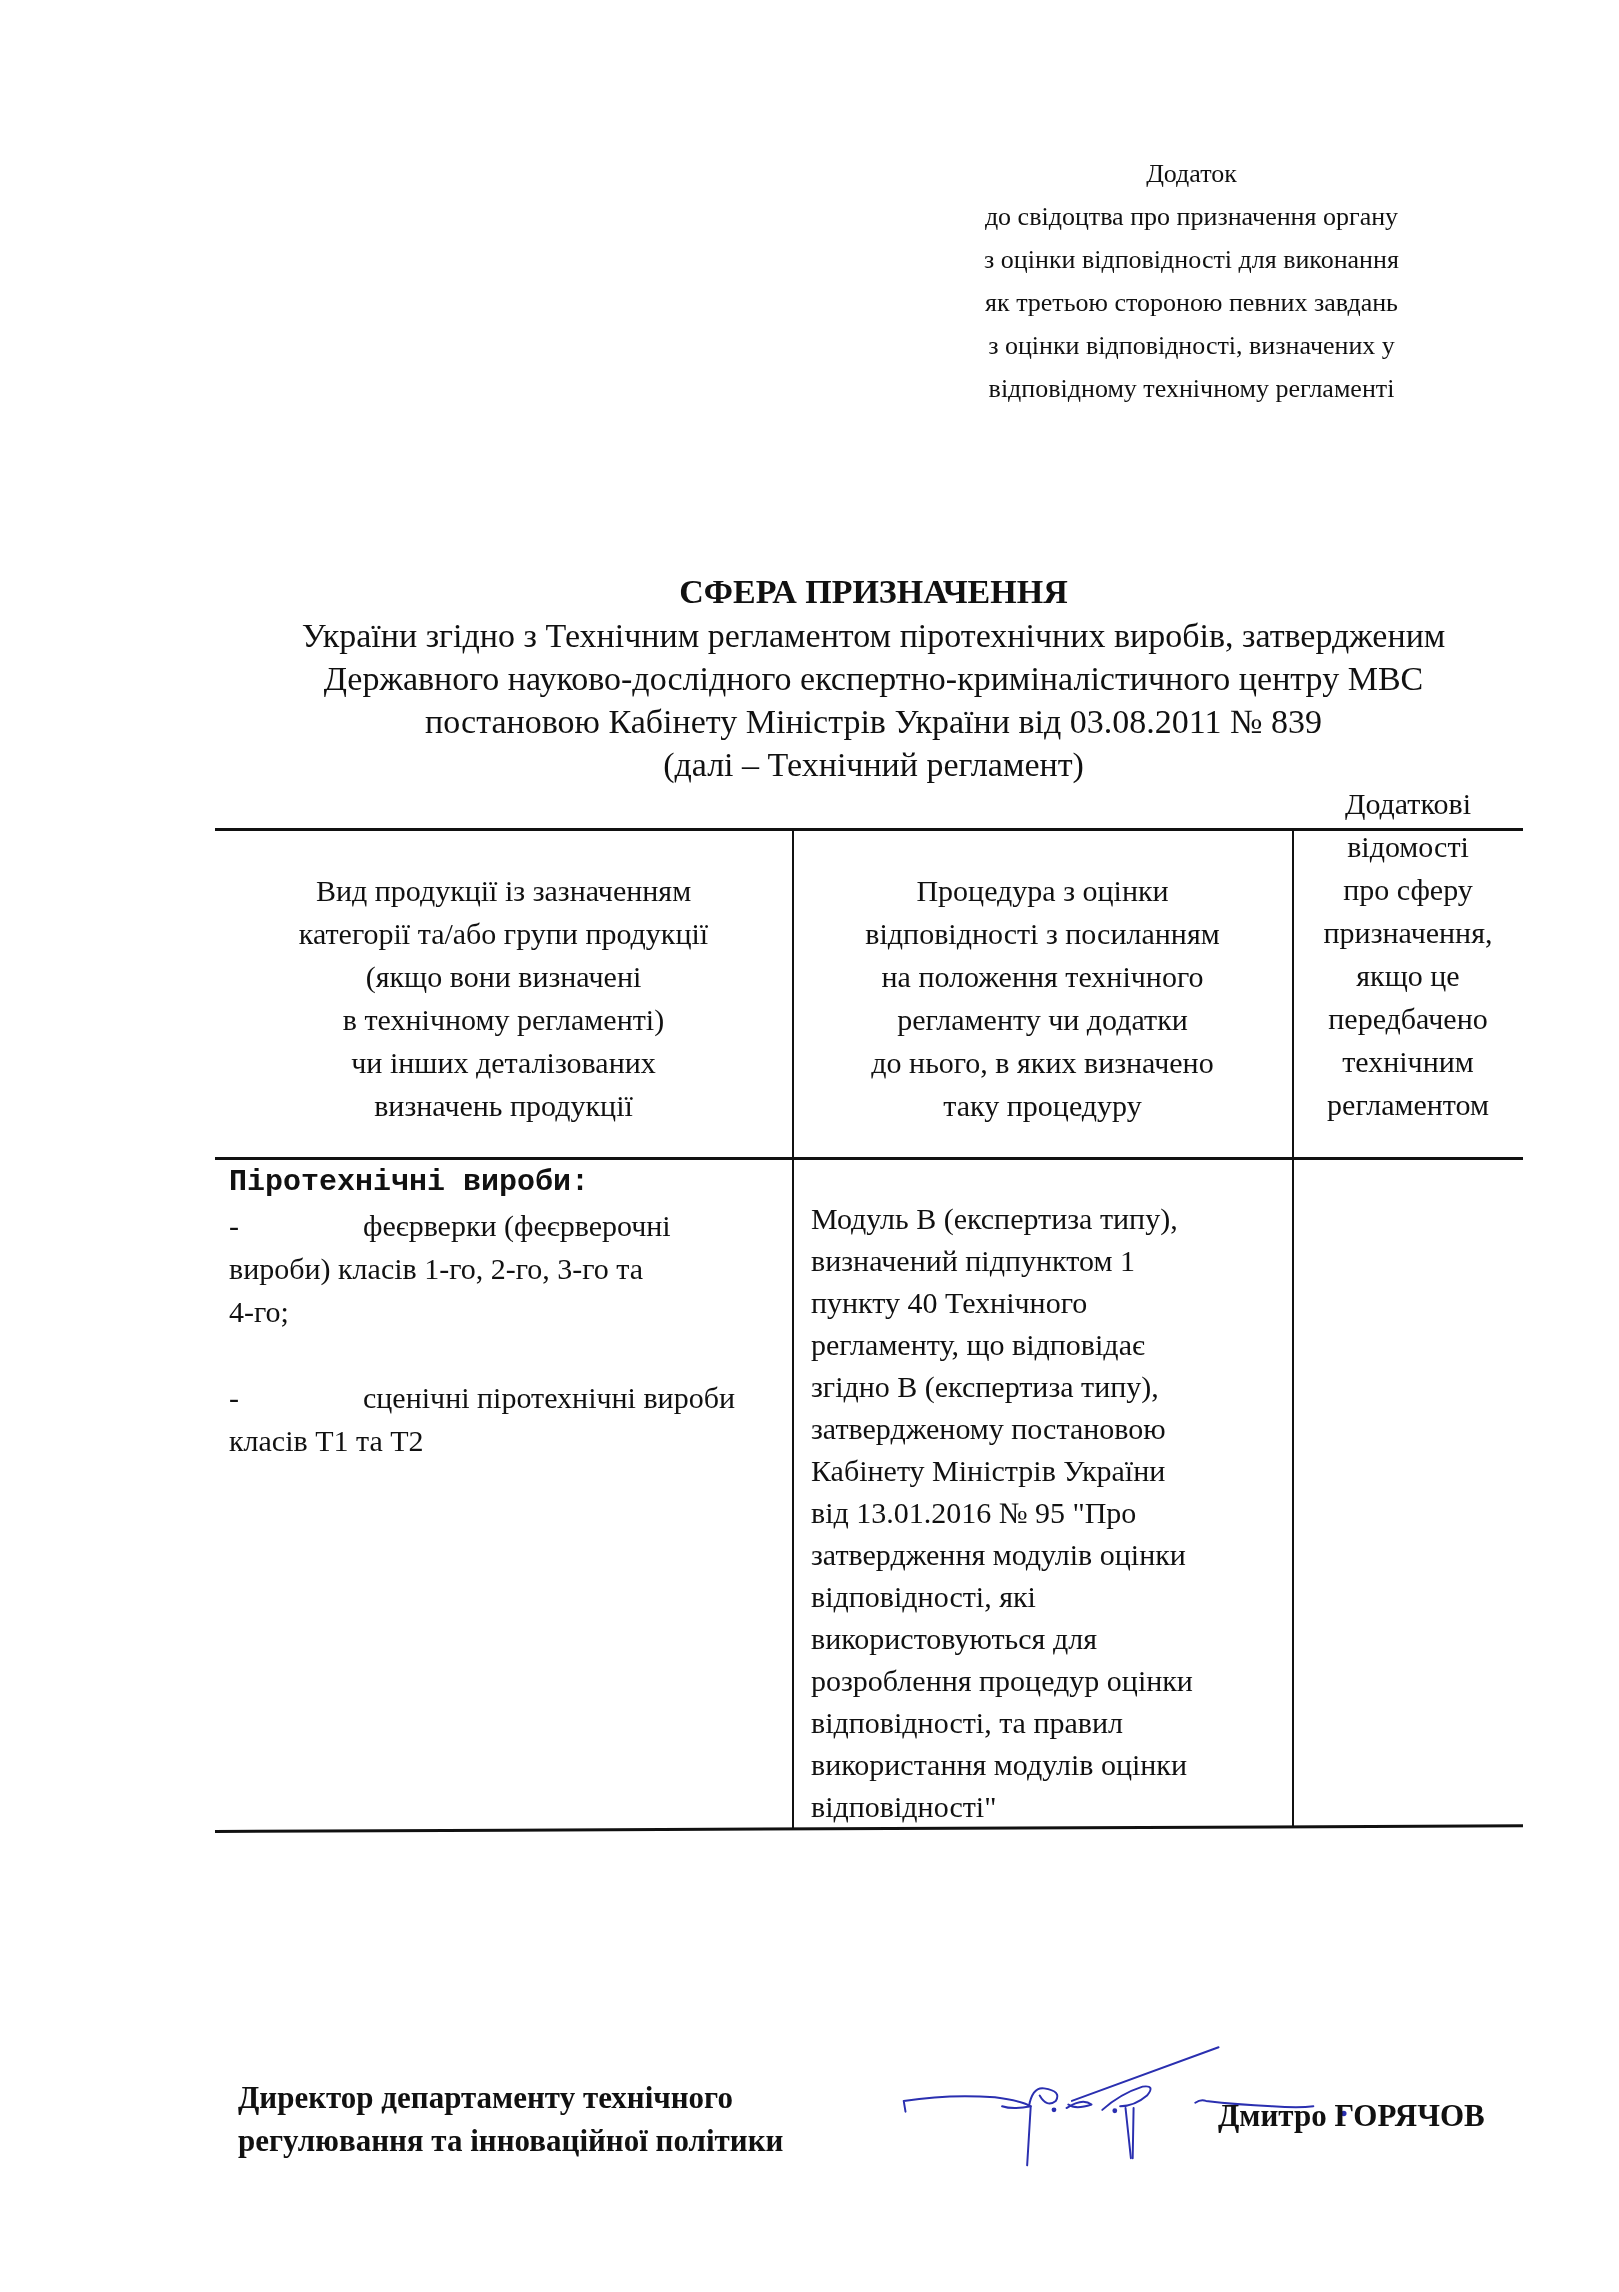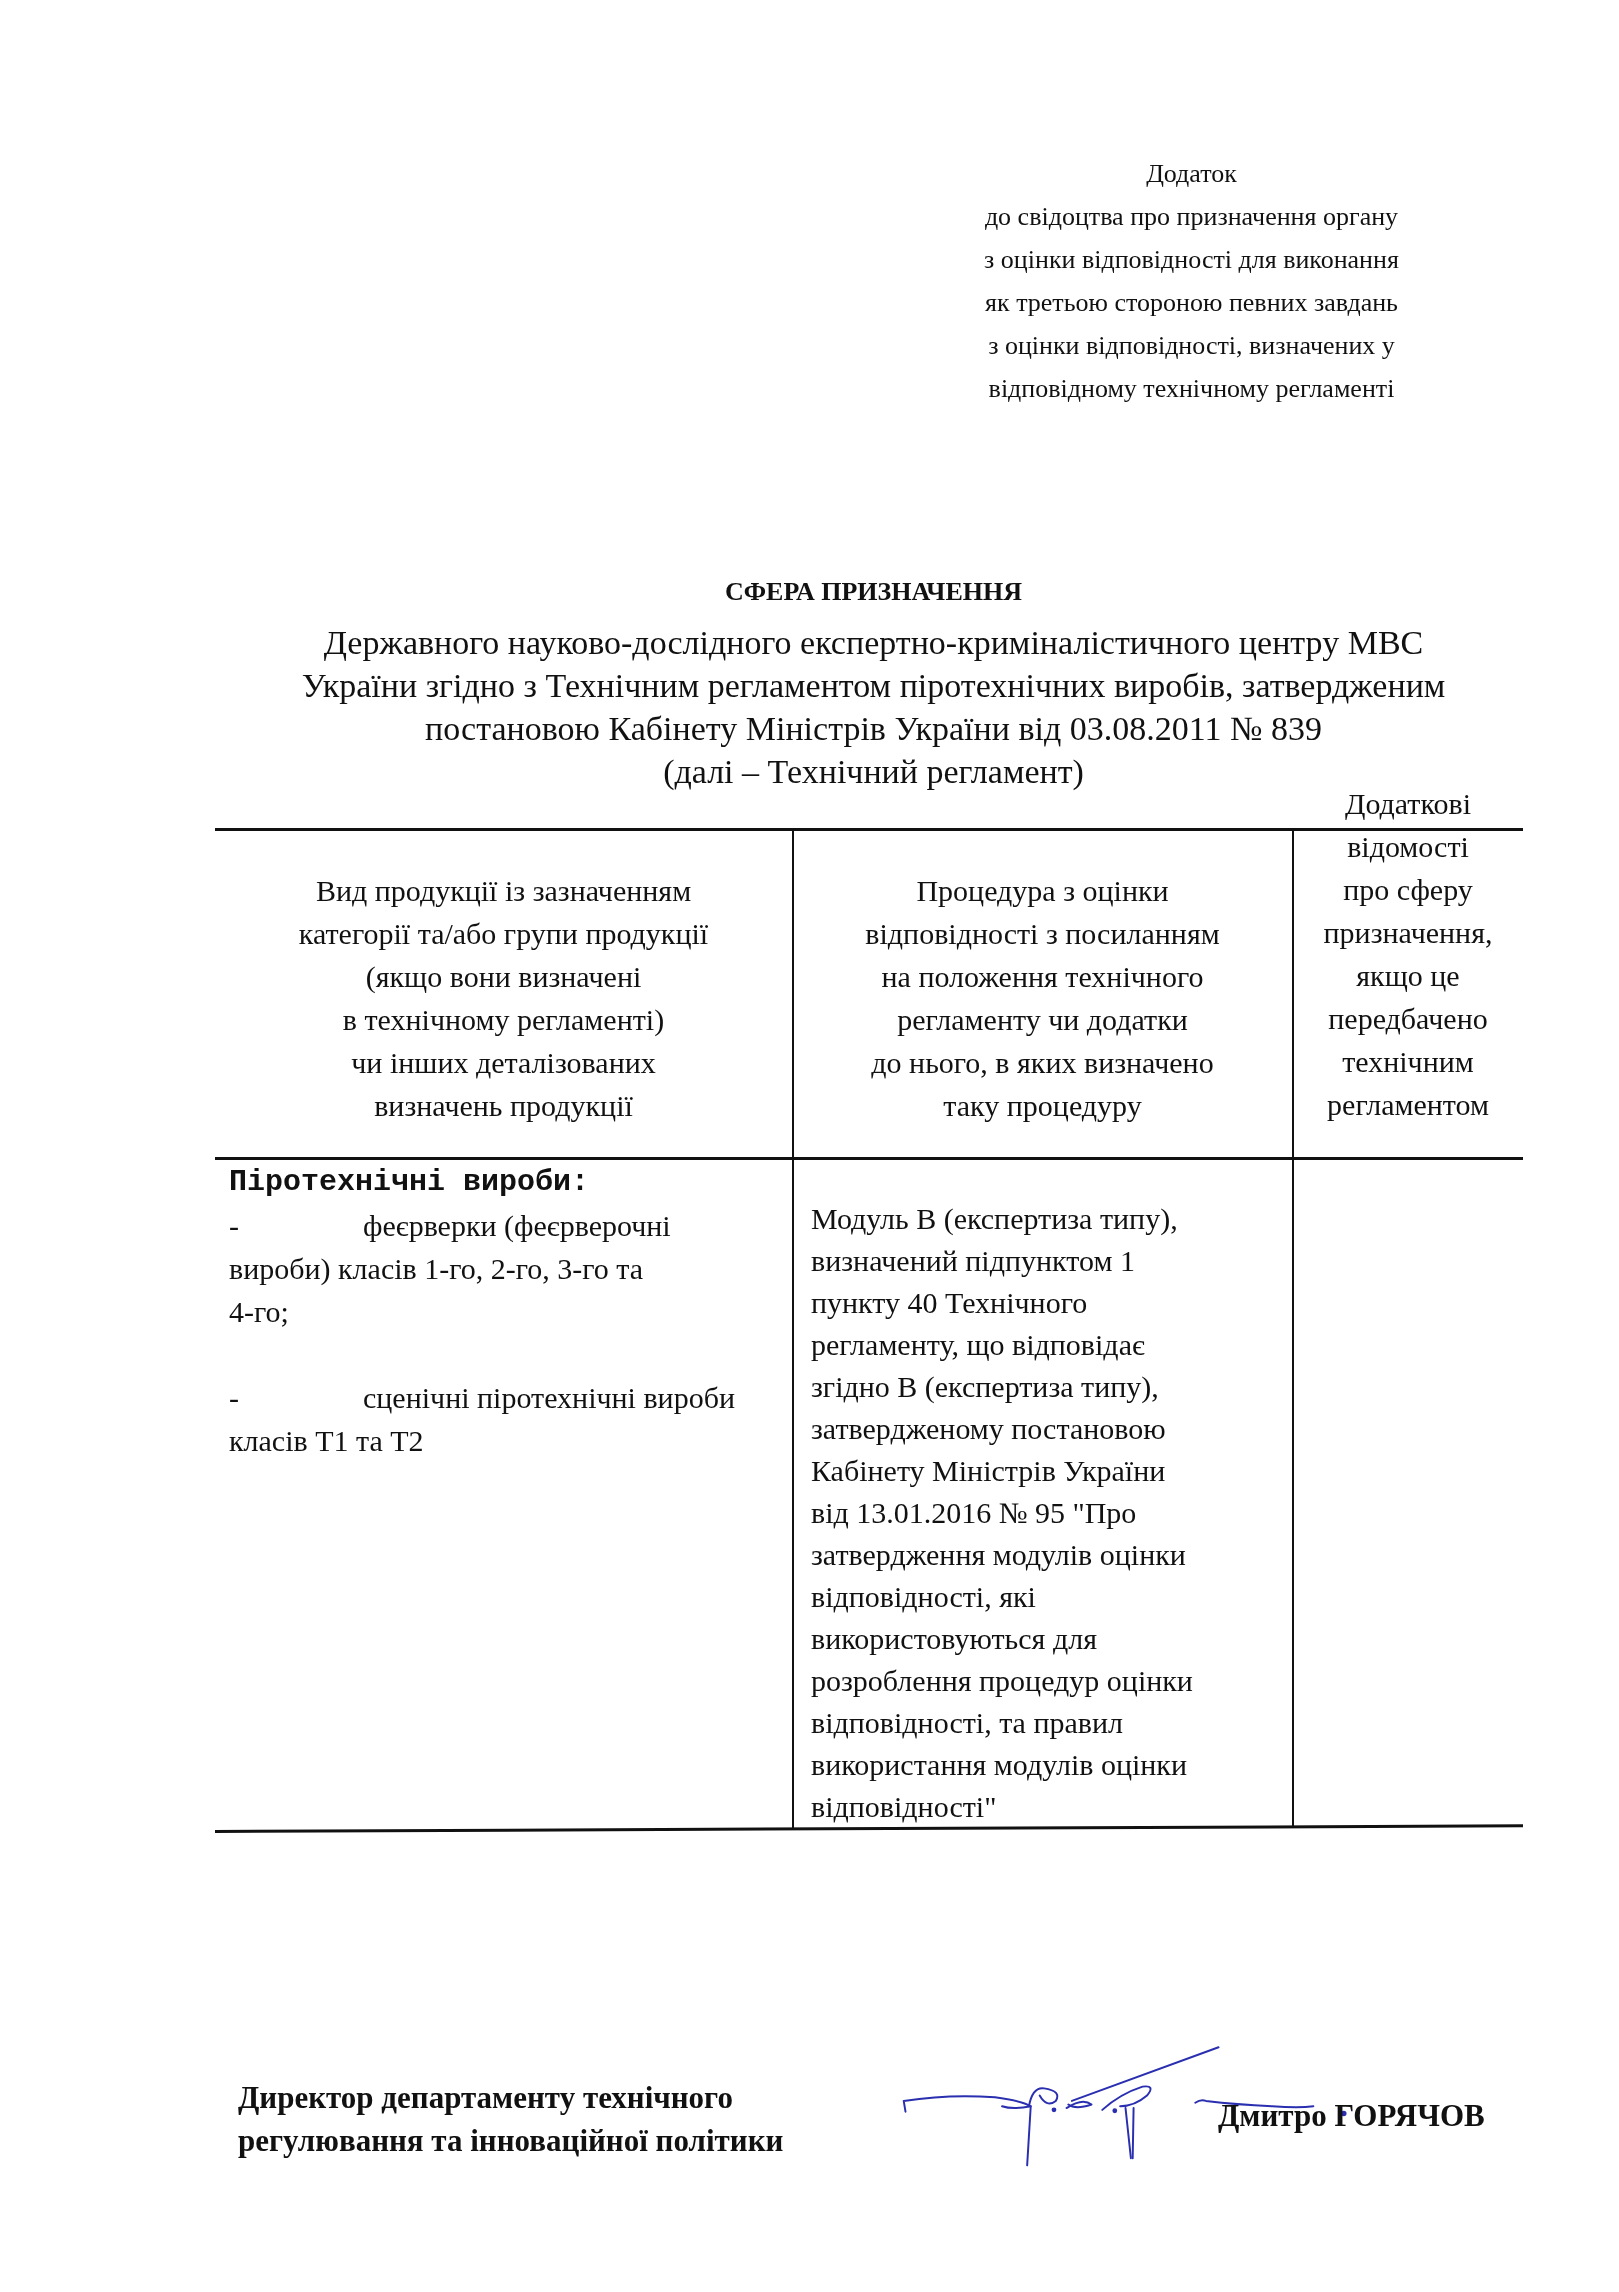--- a/index.html
+++ b/index.html
@@ -10,21 +10,21 @@
   .abs { position: absolute; }
   .appendix {
     left: 860px; top: 152px; width: 663px; text-align: center;
     font-size: 26px; line-height: 43px;
   }
   .appendix div { white-space: nowrap; }
   .title-block {
     left: 215px; top: 570px; width: 1317px; text-align: center;
     font-size: 34px; line-height: 43px;
   }
-  .title-block .heading { font-weight: bold; font-size: 26px; margin-bottom: 8px; }
+  .title-block .heading { font-weight: bold; font-size: 34px; margin-bottom: 1px; }
   .title-block div { white-space: nowrap; }
 
   .hline { position: absolute; height: 2.7px; background: #111; }
   .vline { position: absolute; width: 1.8px; background: #111; }
 
   .cell { position: absolute; font-size: 30px; line-height: 43px; }
   .cell div { white-space: nowrap; }
   .center { text-align: center; }
 
   .list-head { font-weight: bold; font-family: Liberation Mono, monospace; }
@@ -46,22 +46,22 @@
   <div>Додаток</div>
   <div>до свідоцтва про призначення органу</div>
   <div>з оцінки відповідності для виконання</div>
   <div>як третьою стороною певних завдань</div>
   <div>з оцінки відповідності, визначених у</div>
   <div>відповідному технічному регламенті</div>
 </div>
 
 <div class="abs title-block">
   <div class="heading">СФЕРА ПРИЗНАЧЕННЯ</div>
+  <div>України згідно з Технічним регламентом піротехнічних виробів, затвердженим</div>
   <div>Державного науково-дослідного експертно-криміналістичного центру МВС</div>
-  <div>України згідно з Технічним регламентом піротехнічних виробів, затвердженим</div>
   <div>постановою Кабінету Міністрів України від 03.08.2011 № 839</div>
   <div>(далі – Технічний регламент)</div>
 </div>
 
 <div>
   <div class="hline" style="left:215px; top:828px; width:1308px;"></div>
   <div class="hline" style="left:215px; top:1157px; width:1308px;"></div>
   <div class="hline" style="left:215px; top:1830px; width:1308px; transform: rotate(-0.25deg); transform-origin: left center;"></div>
   <div class="vline" style="left:792px; top:829px; height:1001px;"></div>
   <div class="vline" style="left:1292px; top:829px; height:998px;"></div>

